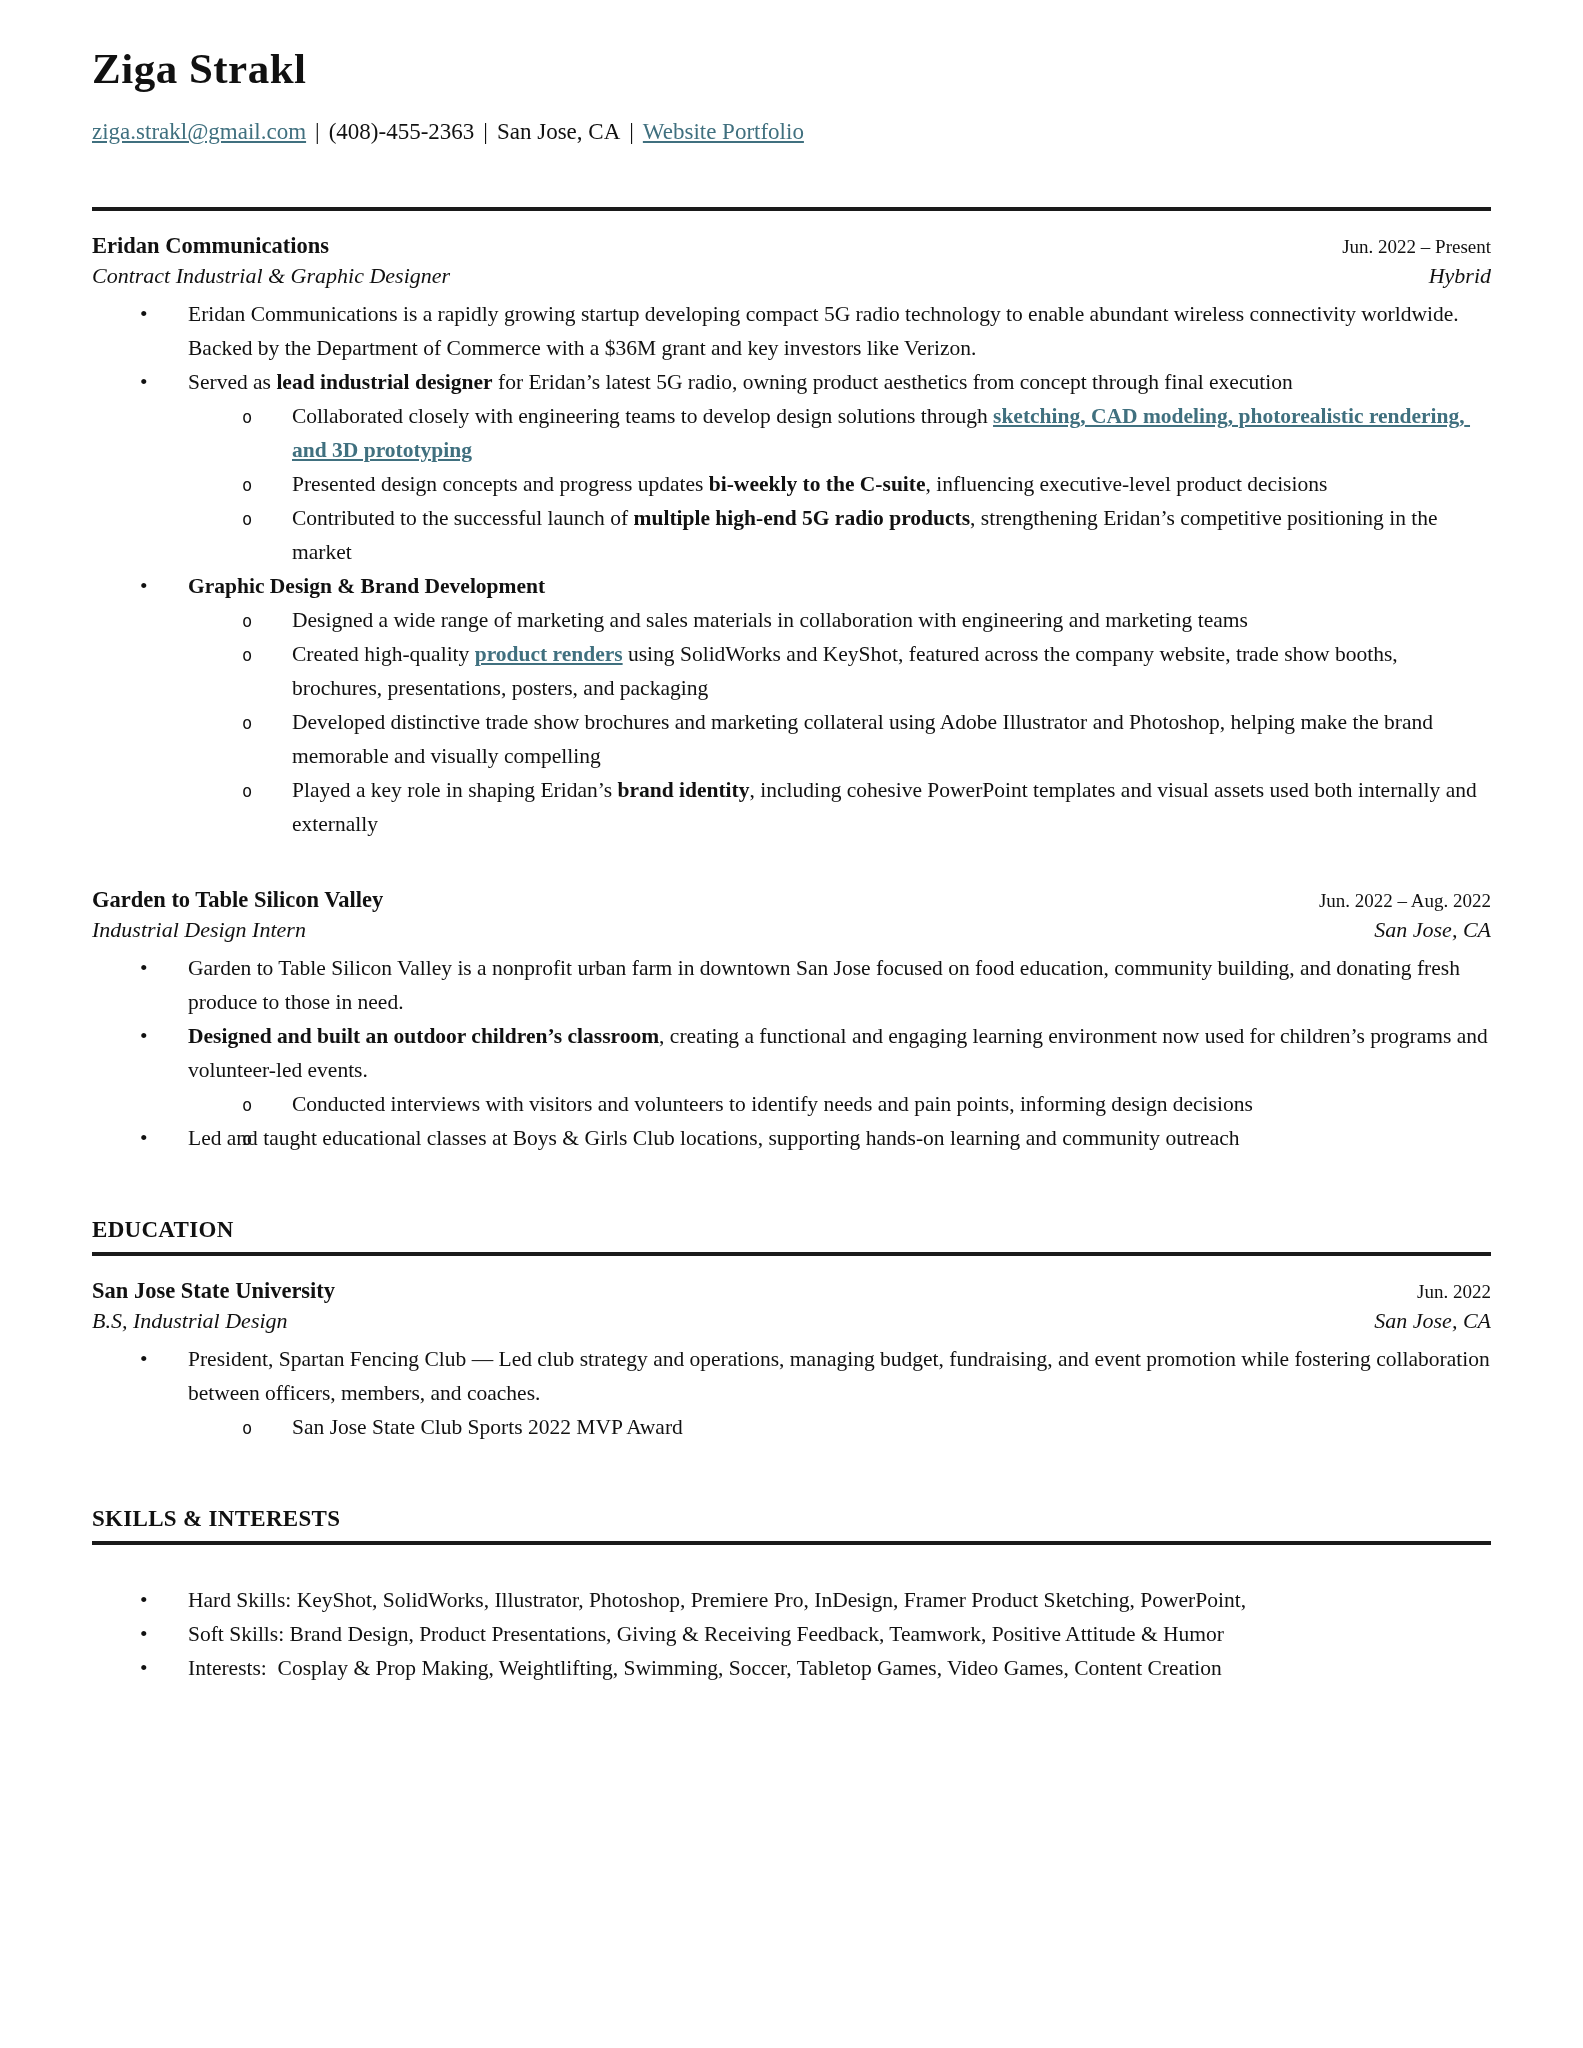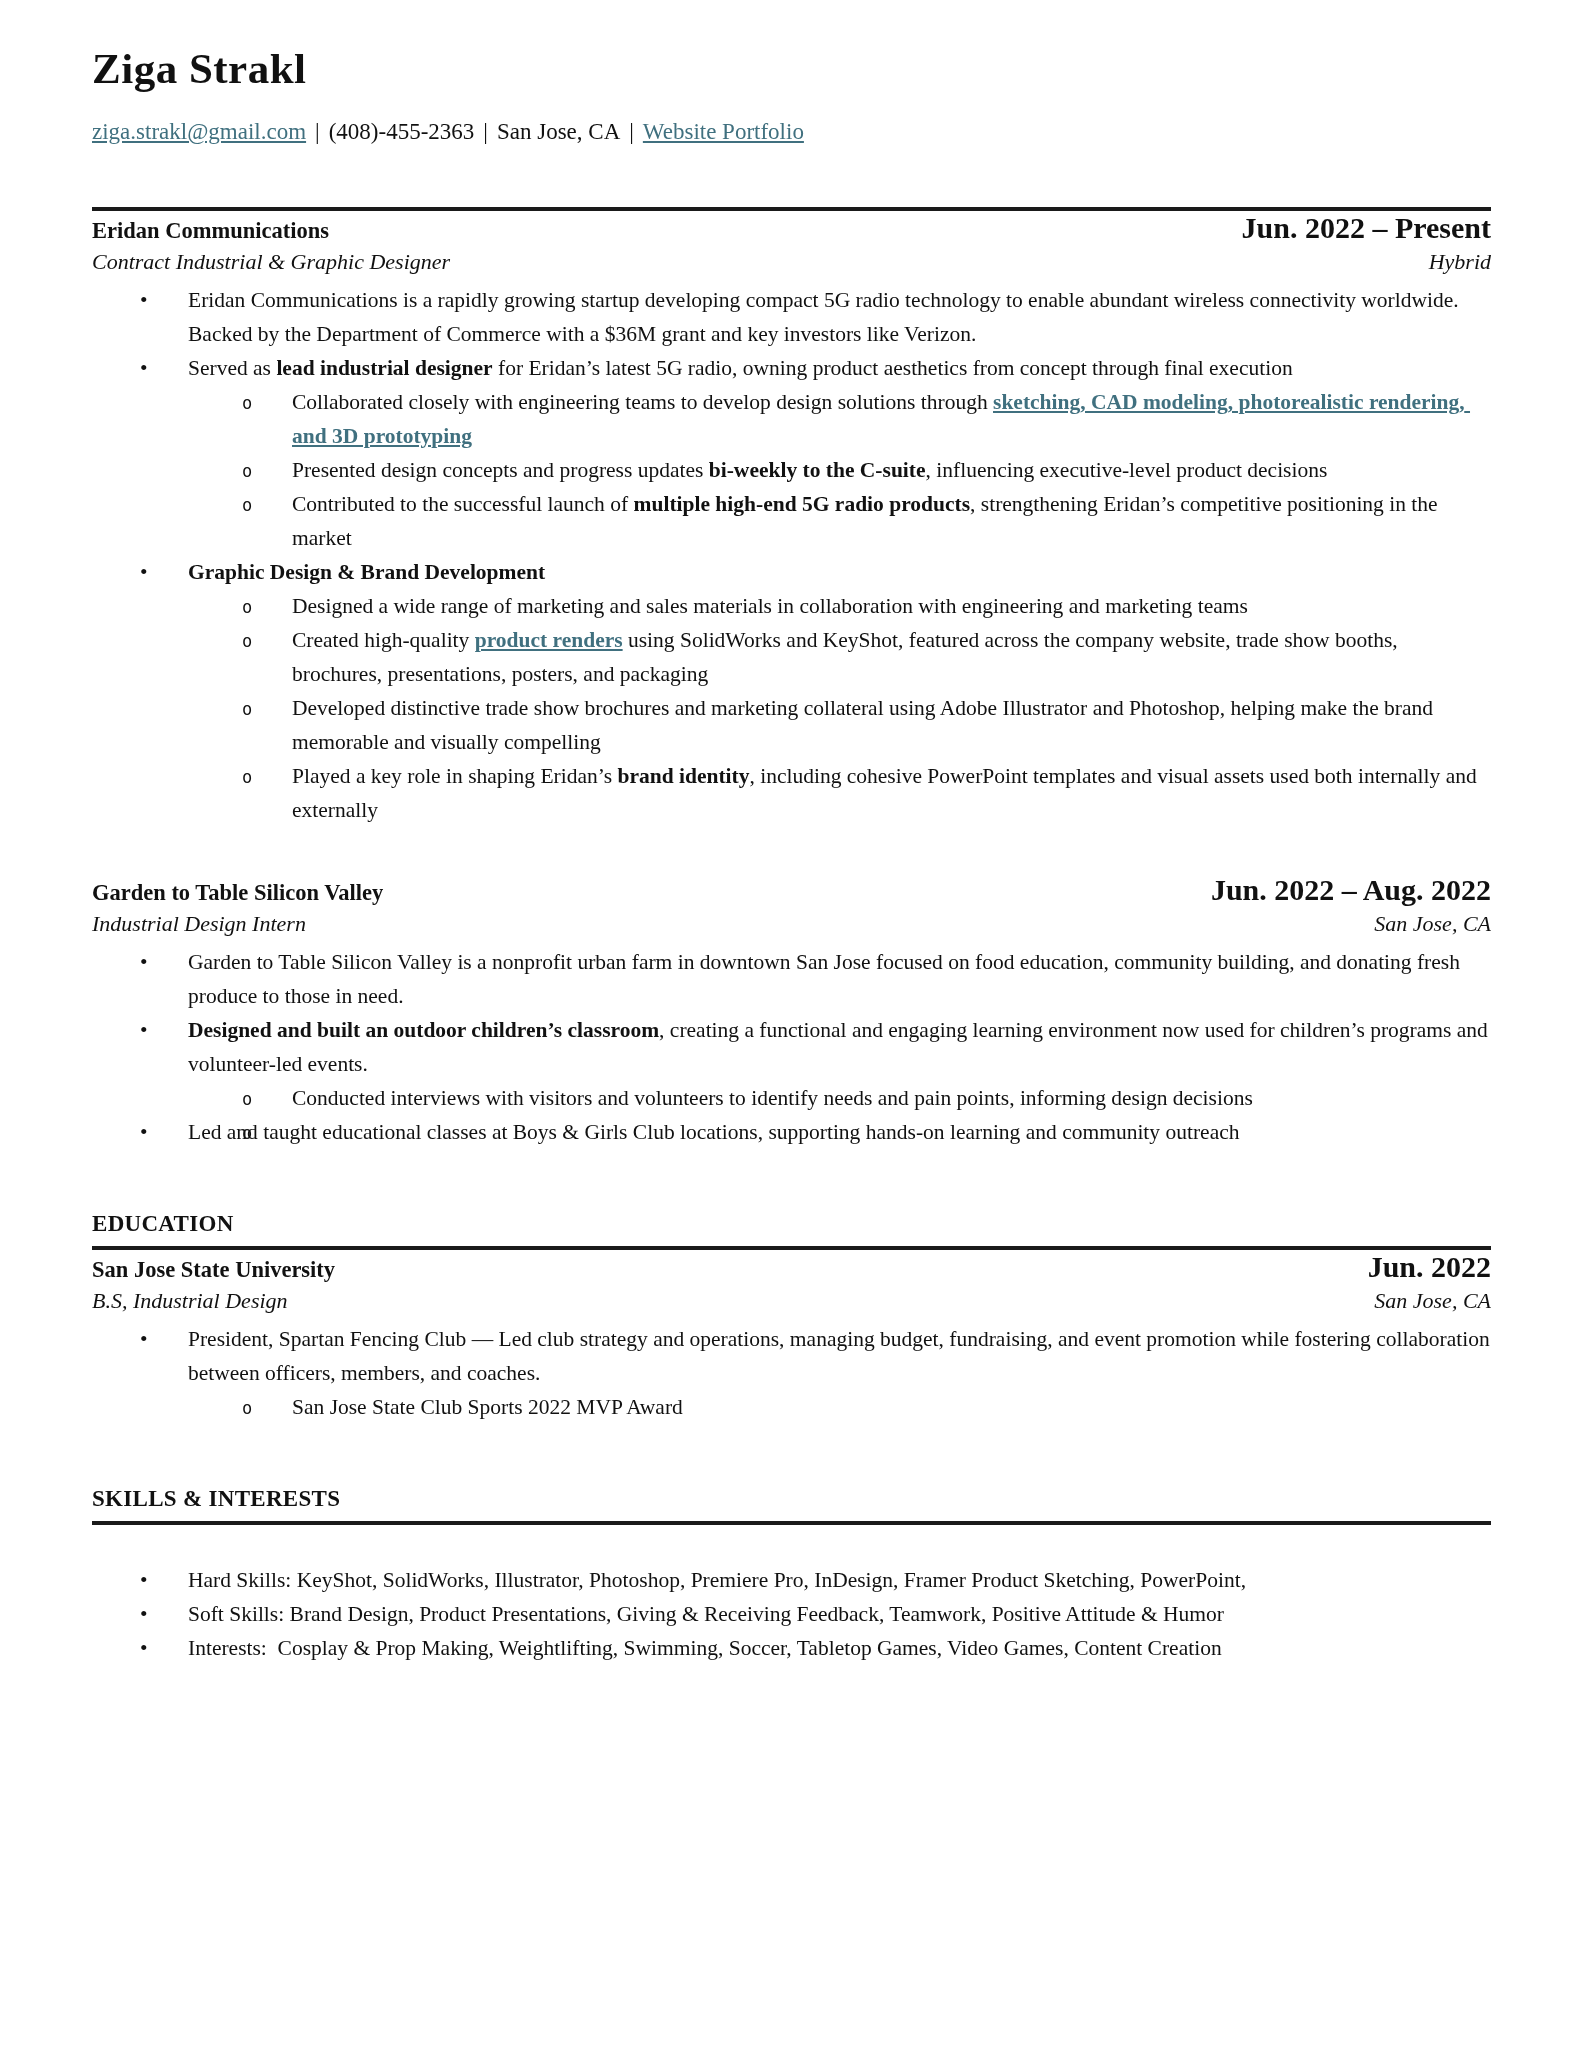--- a/index.html
+++ b/index.html
@@ -20,26 +20,26 @@
   .name{ font-size:43px; font-weight:bold; letter-spacing:.5px; }
 
   .contact{ margin-top:26px; font-size:23px; }
   .contact a{ color:var(--link); text-decoration:underline; cursor:pointer; }
   .contact .sep{ margin:0 9px; color:var(--ink); }
 
   .section{ margin-top:62px; }
   .section-title{ font-size:23px; font-weight:bold; letter-spacing:.3px; }
   .rule{ margin-top:9px; height:4px; background:var(--rule); }
 
-  .entries{ }
+  .entries{ margin-top:22px; }
   .job + .job{ margin-top:46px; }
 
   .row{ display:flex; justify-content:space-between; align-items:baseline; }
   .org{ font-size:22.5px; font-weight:bold; }
-  .dates{ font-size:30px; font-weight:bold; }
+  .dates{ font-size:19px; font-weight:normal; }
   .role{ font-size:22px; font-style:italic;text-align:center; }
   .loc{ font-size:22px; font-style:italic; }
   .rolerow{ margin-top:4px; }
 
   .bullets{ margin-top:8px; font-size:21.5px; line-height:34px; }
   .bullets.spaced{ margin-top:38px; }
   .bullet{ position:relative; }
   .bullet .bt{ white-space:pre-wrap; }
   .bullet.l1{ padding-left:96px; }
   .bullet.l1 > .mk{ position:absolute; left:48px; top:0; }

